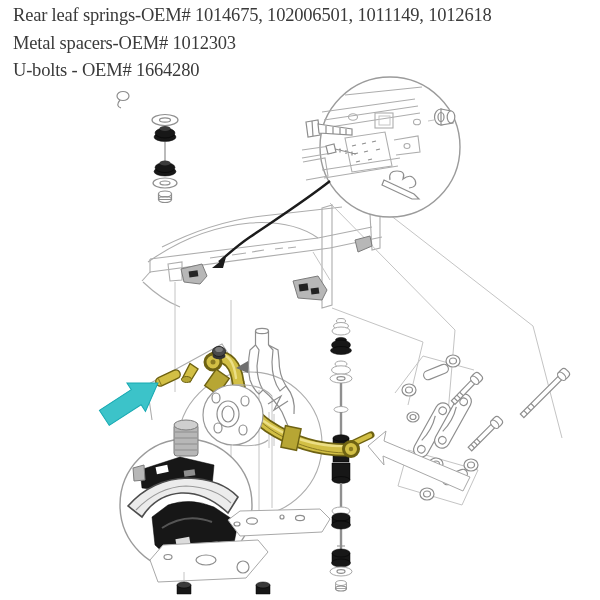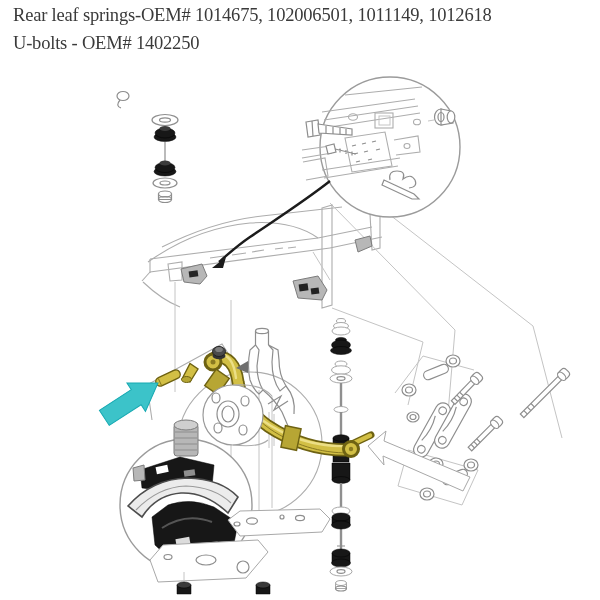--- a/index.html
+++ b/index.html
@@ -34,21 +34,22 @@
   .blk{fill:none;stroke:#1c1c1c;stroke-width:2.4;}
   .teal{fill:var(--arrow-teal);stroke:#17a9b2;stroke-width:1;}
 </style>
 </head>
 <body>
 
 <div class="stage">
 
   <div class="hdr">
     <div>Rear leaf springs-OEM# 1014675, 102006501, 1011149, 1012618</div>
-    <div>U-bolts - OEM# 1402250</div>
+    <div>Metal spacers-OEM# 1012303</div>
+    <div>U-bolts - OEM# 1664280</div>
   </div>
 
   <svg width="600" height="600" viewBox="0 0 600 600">
 
     <g>
       <path class="ln" d="M150,259 L318,238"></path>
       <path class="ln" d="M150,272 L330,248"></path>
       <path class="ln" d="M150,259 L150,273"></path>
       <path class="ln" d="M148,262 Q196,228 250,223 Q292,220 318,238"></path>
       <path class="ln" d="M162,247 Q214,221 262,216 L342,207"></path>

